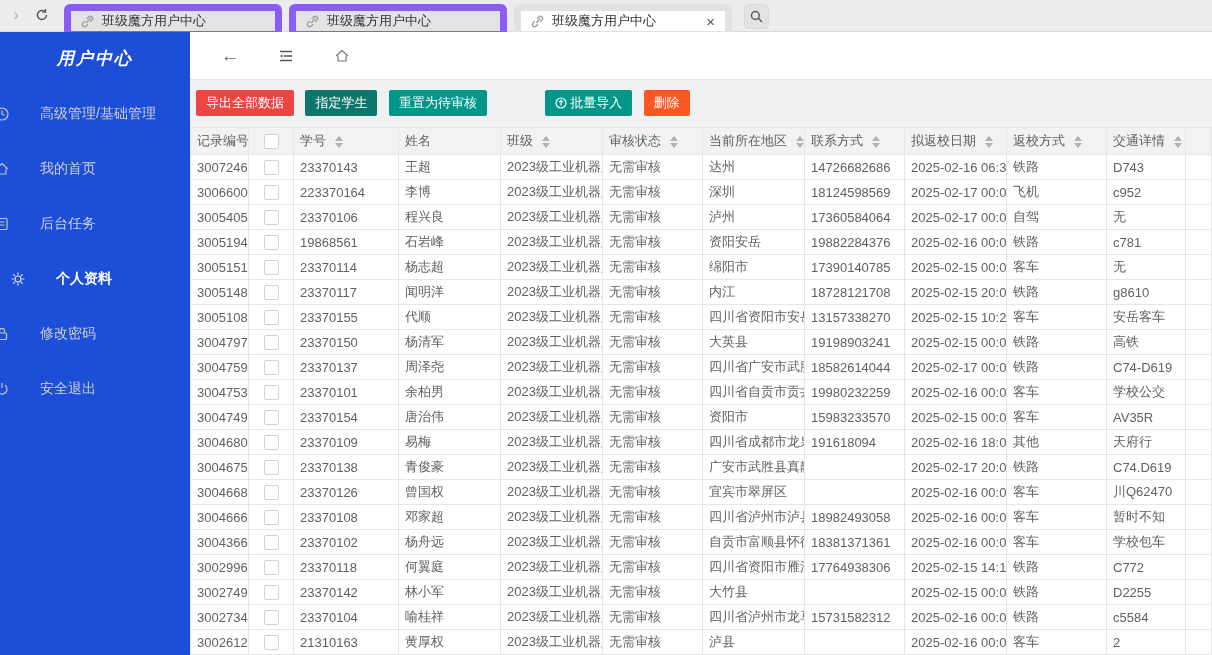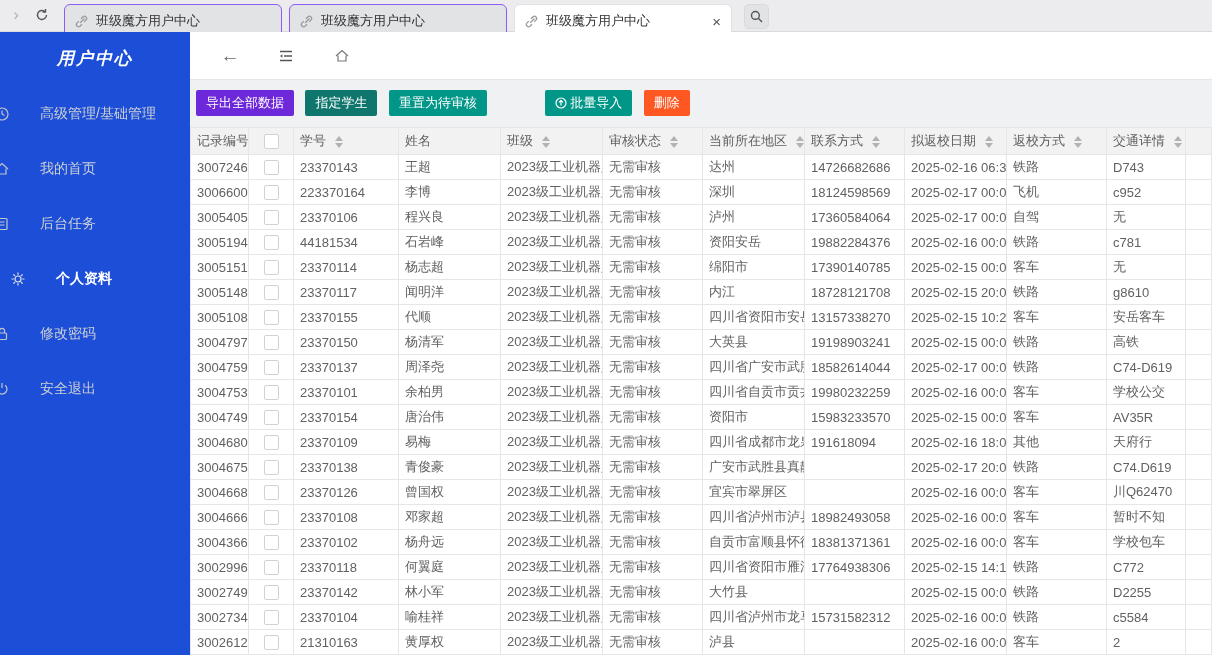--- a/index.html
+++ b/index.html
@@ -9,21 +9,21 @@
 
   
   .chrome { position:absolute; left:0; top:0; width:1212px; height:32px;
     background:#ececee; border-bottom:1px solid #dadada; }
   .nav-glyph { position:absolute; top:0; height:32px; line-height:30px; text-align:center;
     color:#9a9a9a; font-size:17px; width:20px; }
   .fwd { left:6px; color:#b5b5b5; }
   .refresh { left:32px; }
   .refresh svg { margin-top:8px; }
   .tab { position:absolute; top:4px; height:34px; width:218px; border-radius:6px;
-    background:#e2e3e5; border:1px solid #8b5cf6; display:flex; align-items:center;
+    background:#e2e3e5; border:7px solid #8b5cf6; display:flex; align-items:center;
     padding:0 10px; font-size:13px; color:#333; cursor:default; }
   .tab.active { background:#ffffff; border-color:#e2e2e2; }
   .tab .link-ic { flex:0 0 auto; margin-right:8px; display:inline-flex; }
   .tab .t-label { flex:1 1 auto; white-space:nowrap; overflow:hidden; }
   .tab .t-close { flex:0 0 auto; font-size:15px; color:#555; margin-left:6px; line-height:1; }
   .searchbtn { position:absolute; left:744px; top:4px; width:25px; height:25px; border-radius:5px;
     background:#e2e3e5; border:1px solid #d8d9da; display:flex; align-items:center; justify-content:center; }
 
   
   .sidebar { position:absolute; left:0; top:32px; width:190px; height:623px;
@@ -195,21 +195,21 @@
       </span>
       <span class="strip-ic ic-home">
         <svg width="16" height="16" viewBox="0 0 16 16" fill="none" stroke="#777" stroke-width="1.2">
             <path d="M2 8 8 2.5 14 8"></path>
             <path d="M4 7.5V13h8V7.5"></path>
           </svg>
       </span>
     </div>
 
     <div class="btnbar">
-      <button class="tbtn" style="background: #6d28d9;"><span>导出全部数据</span></button>
+      <button class="tbtn" style="background: #ef4444;"><span>导出全部数据</span></button>
       <button class="tbtn" style="background: #0f766e;"><span>指定学生</span></button>
       <button class="tbtn" style="background: rgb(0, 150, 136);"><span>重置为待审核</span></button>
       <button class="tbtn" style="background: rgb(0, 150, 136); margin-left: 47px;"><span class="bic"><svg width="12" height="12" viewBox="0 0 12 12" fill="none" stroke="#fff" stroke-width="1.2">
               <circle cx="6" cy="6" r="5"></circle>
               <path d="M6 8.5v-5M4 5.3 6 3.3l2 2"></path>
             </svg></span><span>批量导入</span></button>
       <button class="tbtn" style="background: rgb(255, 87, 34);"><span>删除</span></button>
     </div>
 
     <div class="tblwrap">
@@ -307,21 +307,21 @@
               <td>泸州</td>
               <td>17360584064</td>
               <td>2025-02-17 00:00</td>
               <td>自驾</td>
               <td>无</td>
               <td></td>
             </tr>
             <tr>
               <td>3005194</td>
               <td class="c-check"><input type="checkbox" class="cbx" style=""></td>
-              <td>44181534</td>
+              <td>19868561</td>
               <td>石岩峰</td>
               <td>2023级工业机器人</td>
               <td>无需审核</td>
               <td>资阳安岳</td>
               <td>19882284376</td>
               <td>2025-02-16 00:00</td>
               <td>铁路</td>
               <td>c781</td>
               <td></td>
             </tr>

